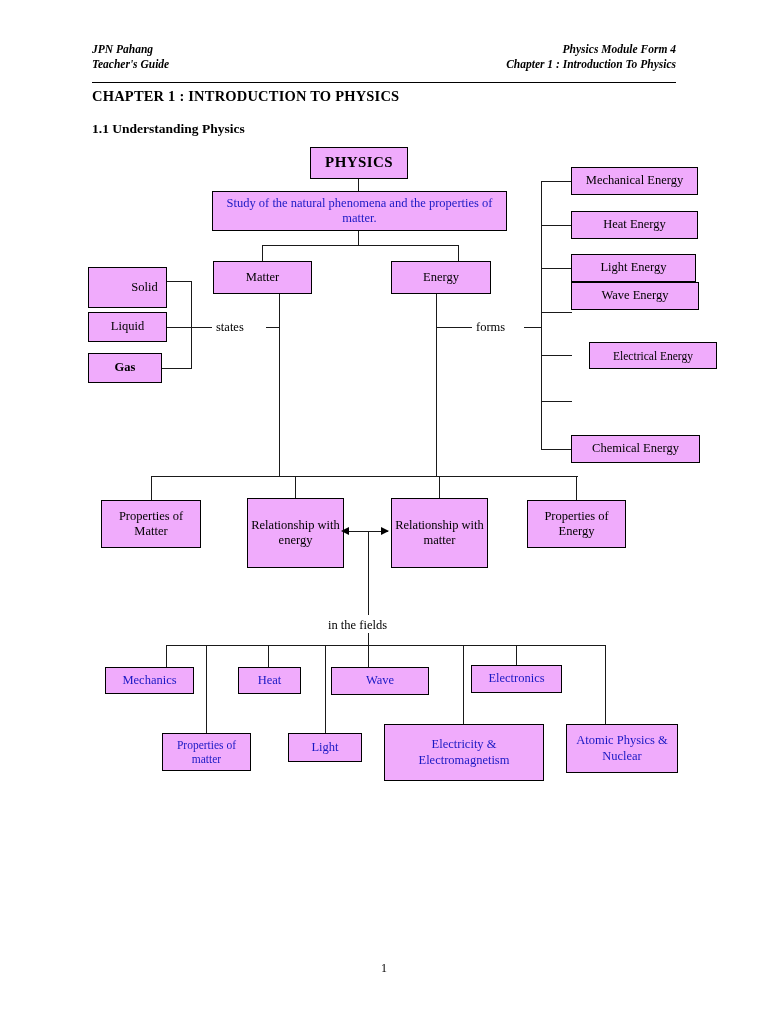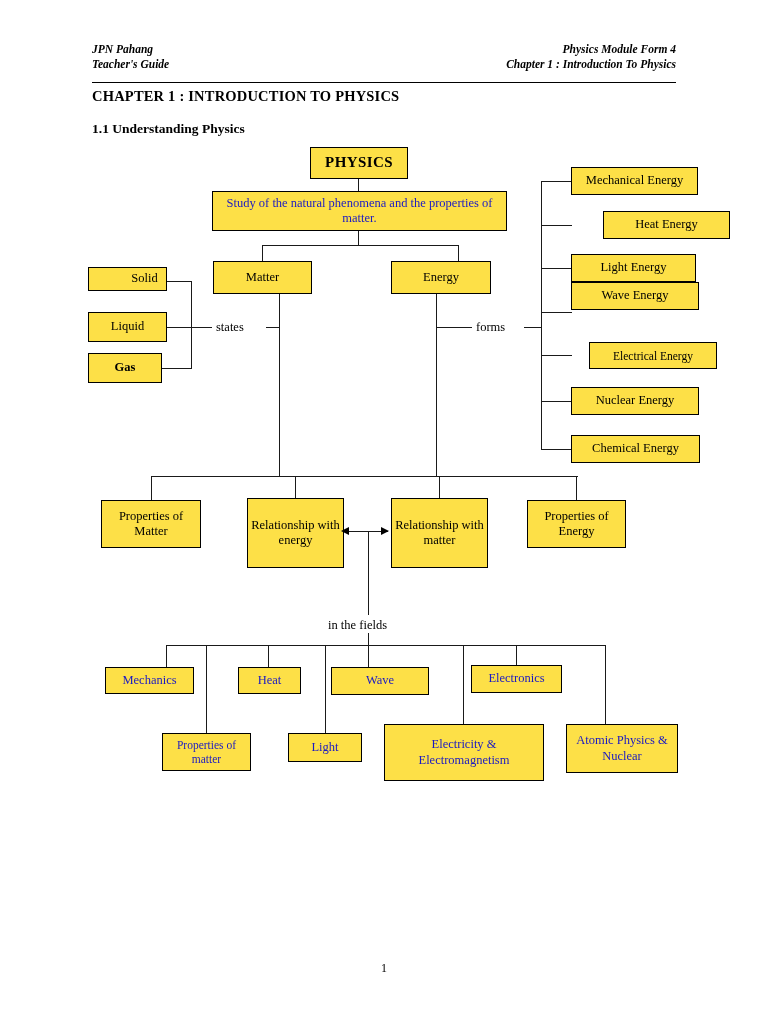--- a/index.html
+++ b/index.html
@@ -72,21 +72,21 @@
     position: absolute;
     left: 0;
     top: 0;
     width: 768px;
     height: 1024px;
   }
 
   .box {
     position: absolute;
     border: 1.2px solid #000;
-    background: #fde047;
+    background: #f0abfc;
     box-sizing: border-box;
     display: flex;
     align-items: center;
     justify-content: center;
     text-align: center;
     font-size: 12.5px;
     line-height: 15.5px;
     padding: 1px 3px;
   }
   .box.blue  { color: #1a19c4; }
@@ -146,21 +146,21 @@
   <div class="line hline" style="left:262px; top:245px; width:197px;"></div>
   <div class="line vline" style="left:262px; top:245px; height:17px;"></div>
   <div class="line vline" style="left:458px; top:245px; height:17px;"></div>
 
   <div class="box black" style="left:213px; top:261px; width:99px; height:33px;">Matter</div>
   <div class="box black" style="left:391px; top:261px; width:100px; height:33px;">Energy</div>
 
   <div class="line vline" style="left:279px; top:294px; height:182px;"></div>
   <div class="line vline" style="left:436px; top:294px; height:182px;"></div>
 
-  <div class="box black" style="left:88px; top:267px; width:79px; height:24px;padding-left:37px;">Solid</div>
+  <div class="box black" style="left:88px; top:267px; width:79px; height:41px;padding-left:37px;">Solid</div>
   <div class="box black" style="left:88px; top:312px; width:79px; height:30px;">Liquid</div>
   <div class="box black" style="left:88px; top:353px; width:74px; height:30px;font-weight:bold;">Gas</div>
 
   <div class="line hline" style="left:167px; top:281px; width:25px;"></div>
   <div class="line hline" style="left:162px; top:368px; width:30px;"></div>
   <div class="line vline" style="left:191px; top:281px; height:88px;"></div>
   <div class="line hline" style="left:167px; top:327px; width:45px;"></div>
 
   <div class="label" style="left:216px; top:320px;">states</div>
 
@@ -169,33 +169,32 @@
   <div class="line hline" style="left:436px; top:327px; width:36px;"></div>
   <div class="label" style="left:476px; top:320px;">forms</div>
   <div class="line hline" style="left:524px; top:327px; width:18px;"></div>
 
   <div class="line vline" style="left:541px; top:181px; height:268px;"></div>
 
   <div class="line hline" style="left:541px; top:181px; width:31px;"></div>
   <div class="box black" style="left:571px; top:167px; width:127px; height:28px;">Mechanical Energy</div>
 
   <div class="line hline" style="left:541px; top:225px; width:31px;"></div>
-  <div class="box black" style="left:571px; top:211px; width:127px; height:28px;margin-left:32px;">Heat Energy</div>
+  <div class="box black" style="left:571px; top:211px; width:127px; height:28px;">Heat Energy</div>
 
   <div class="line hline" style="left:541px; top:268px; width:31px;"></div>
   <div class="box black" style="left:571px; top:254px; width:125px; height:28px;">Light Energy</div>
 
   <div class="line hline" style="left:541px; top:312px; width:31px;"></div>
   <div class="box black" style="left:571px; top:282px; width:128px; height:28px;">Wave Energy</div>
 
   <div class="line hline" style="left:541px; top:355px; width:31px;"></div>
   <div class="box black small" style="left:589px; top:342px; width:128px; height:27px;">Electrical Energy</div>
 
   <div class="line hline" style="left:541px; top:401px; width:31px;"></div>
-  <div class="box black" style="left:571px; top:387px; width:128px; height:28px;">Nuclear Energy</div>
 
   <div class="line hline" style="left:541px; top:449px; width:31px;"></div>
   <div class="box black" style="left:571px; top:435px; width:129px; height:28px;">Chemical Energy</div>
 
   <div class="line hline" style="left:151px; top:476px; width:427px;"></div>
   <div class="line vline" style="left:151px; top:476px; height:24px;"></div>
   <div class="line vline" style="left:295px; top:476px; height:22px;"></div>
   <div class="line vline" style="left:439px; top:476px; height:22px;"></div>
   <div class="line vline" style="left:576px; top:476px; height:24px;"></div>
 

